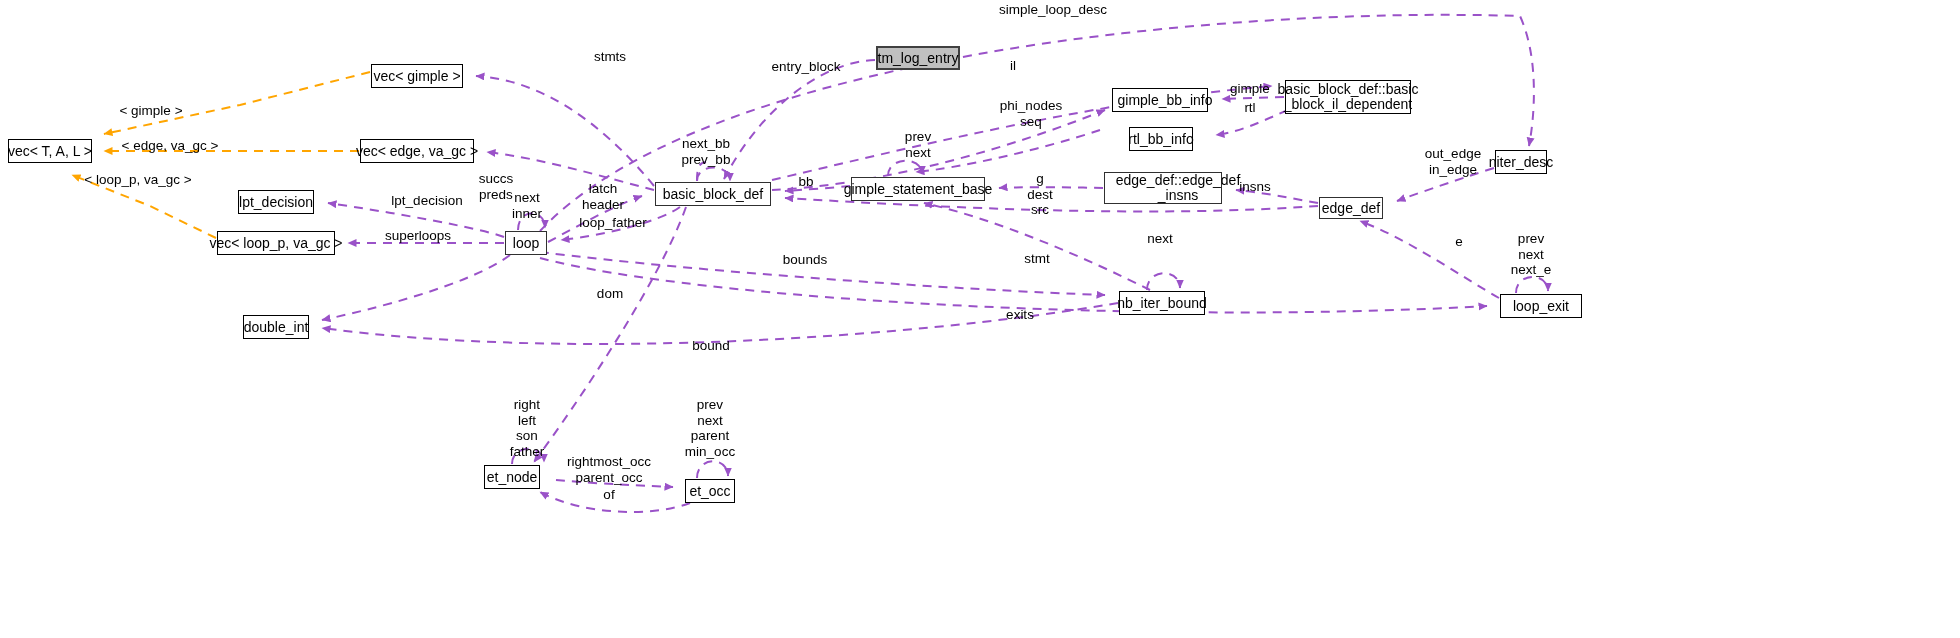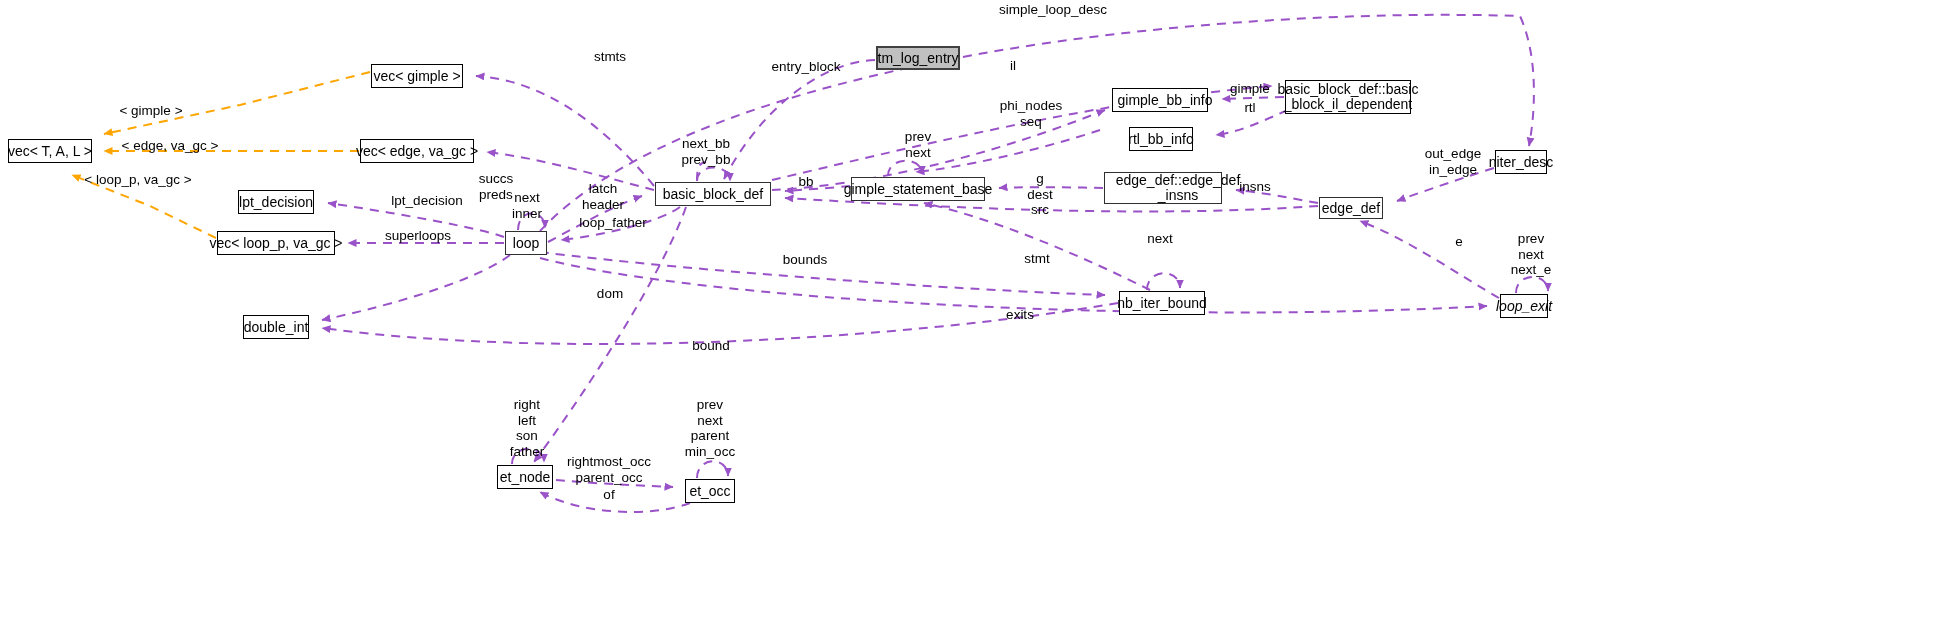--- a/index.html
+++ b/index.html
@@ -184,23 +184,23 @@
 
   <div class="node thick" style="left:1104px; top:172px; width:118px; height:32px;padding-left:36px;">edge_def::edge_def
 _insns</div>
 
   <div class="node thick" style="left:1319px; top:197px; width:64px; height:22px;">edge_def</div>
 
   <div class="node" style="left:1495px; top:150px; width:52px; height:24px;">niter_desc</div>
 
   <div class="node" style="left:1119px; top:291px; width:86px; height:24px;">nb_iter_bound</div>
 
-  <div class="node" style="left:1500px; top:294px; width:48px; height:24px;font-style:italic;">loop_exit</div>
-
-  <div class="node" style="left:497px; top:465px; width:56px; height:24px;">et_node</div>
+  <div class="node" style="left:1500px; top:294px; width:82px; height:24px;">loop_exit</div>
+
+  <div class="node" style="left:484px; top:465px; width:56px; height:24px;">et_node</div>
 
   <div class="node" style="left:685px; top:479px; width:50px; height:24px;">et_occ</div>
 
   <div class="edge-label" style="left:1053px; top:10px;">simple_loop_desc</div>
   <div class="edge-label" style="left:610px; top:57px;">stmts</div>
   <div class="edge-label" style="left:806px; top:67px;">entry_block</div>
   <div class="edge-label" style="left:151px; top:111px;">&lt; gimple &gt;</div>
   <div class="edge-label" style="left:1013px; top:66px;">il</div>
   <div class="edge-label" style="left:1250px; top:89px;">gimple</div>
   <div class="edge-label" style="left:1250px; top:108px;">rtl</div>

